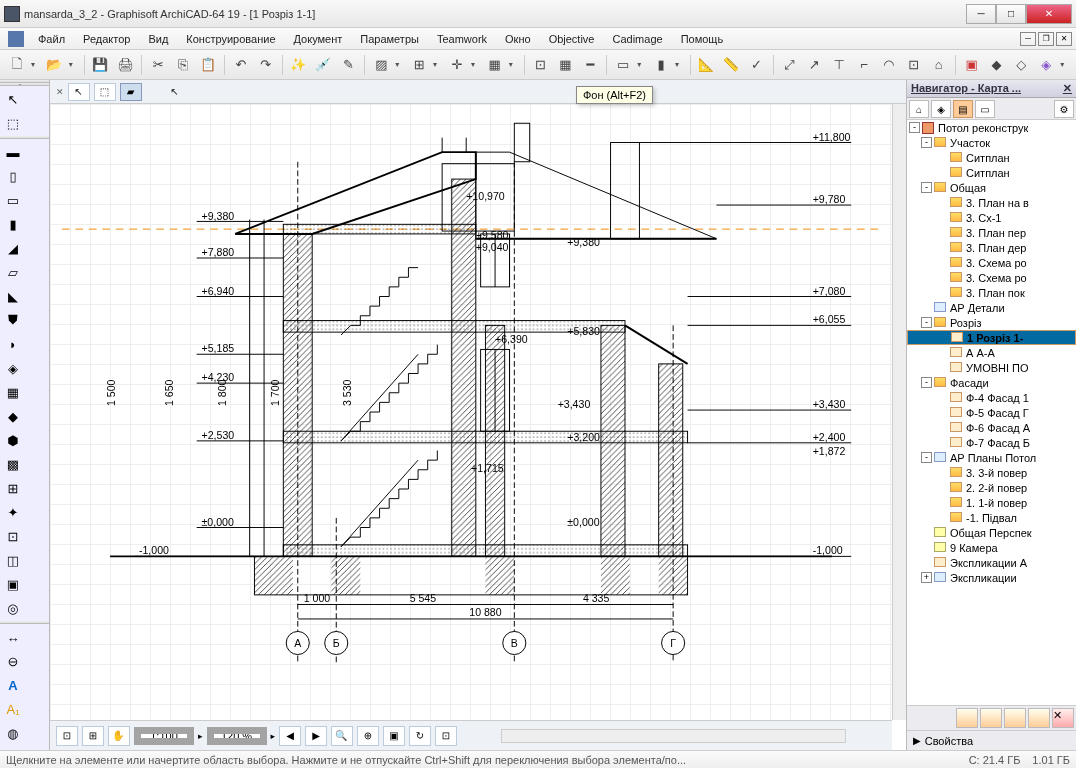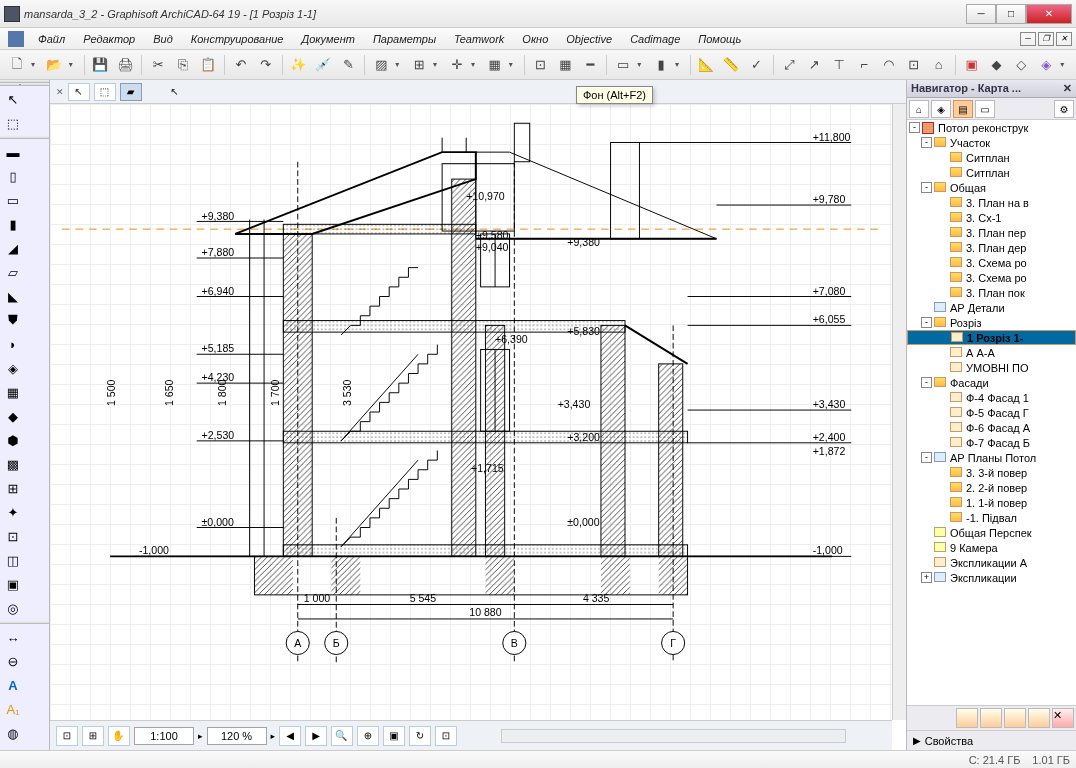--- a/index.html
+++ b/index.html
@@ -1,25 +1,25 @@
 <!DOCTYPE html>
 <html><head>
 <meta charset="utf-8">
 <style>
 * { margin: 0; padding: 0; box-sizing: border-box; font-family: Tahoma, sans-serif; font-size: 11px; }
 body { background: #fff; width: 1076px; height: 768px; overflow: hidden; position: relative; }
 
 .titlebar { height: 28px; background: linear-gradient(#f8f8f8, #e8e8e8); border-bottom: 1px solid #ccc; display: flex; align-items: center; padding: 0 4px; }
 .titlebar .app-icon { width: 16px; height: 16px; background: #4a5568; margin-right: 4px; border: 1px solid #333; }
-.titlebar .title-text { flex: 1; color: #333; font-style: italic; }
+.titlebar .title-text { flex: 1; color: #333; }
 .titlebar .win-btns { display: flex; gap: 0; }
 .titlebar .win-btn { width: 30px; height: 20px; border: 1px solid #aaa; background: linear-gradient(#fdfdfd,#e5e5e5); display: flex; align-items: center; justify-content: center; font-size: 10px; }
 .titlebar .win-btn.close { background: linear-gradient(#e68,#c22); color: #fff; width: 46px; }
 
-.menubar { height: 22px; background: linear-gradient(#fbfbfb,#eee); border-bottom: 1px solid #ccc; display: flex; align-items: center; padding-left: 8px; gap: 2px; font-style: italic; }
+.menubar { height: 22px; background: linear-gradient(#fbfbfb,#eee); border-bottom: 1px solid #ccc; display: flex; align-items: center; padding-left: 8px; gap: 2px; }
 .menubar .menu-icon { width: 16px; height: 16px; background: #5577aa; margin-right: 4px; }
 .menubar .menu-item { padding: 3px 8px; color: #222; cursor: default; }
 .menubar .win-btns-small { margin-left: auto; display: flex; gap: 2px; margin-right: 4px; }
 .menubar .win-btns-small span { width: 16px; height: 14px; border: 1px solid #888; display: inline-flex; align-items: center; justify-content: center; font-size: 8px; }
 
 .toolbar { height: 30px; background: linear-gradient(#f8f8f8,#e8e8e8); border-bottom: 1px solid #ccc; display: flex; align-items: center; padding: 0 6px; gap: 3px; }
 .tb-btn { width: 22px; height: 22px; border: 1px solid transparent; display: flex; align-items: center; justify-content: center; font-size: 13px; color: #444; }
 .tb-sep { width: 1px; height: 20px; background: #ccc; margin: 0 2px; }
 .tb-dropdown { width: 10px; font-size: 8px; color: #555; }
 
@@ -33,26 +33,26 @@
 .canvas-area { flex: 1; position: relative; background: #fff; overflow: hidden; }
 .canvas-toolbar { height: 24px; background: #eef2f6; border-bottom: 1px solid #ccc; display: flex; align-items: center; gap: 4px; padding: 0 6px; }
 .canvas-toolbar .ct-btn { width: 22px; height: 18px; border: 1px solid #bcd; background: #fff; display:flex; align-items:center; justify-content:center; font-size:10px; }
 .ct-btn.active { background: #cde; border-color: #89b; }
 
 .drawing { position: absolute; top: 24px; left: 0; right: 14px; bottom: 30px; background: #fff; overflow: hidden; }
 .drawing svg { width: 100%; height: 100%; }
 
 .bottom-bar { position: absolute; bottom: 0; left: 0; right: 14px; height: 30px; background: #eef2f6; border-top: 1px solid #ccc; display: flex; align-items: center; gap: 4px; padding: 0 6px; }
 .bottom-bar .bb-btn { width: 22px; height: 20px; border: 1px solid #bcd; background: #fff; display:flex; align-items:center; justify-content:center; font-size:10px; }
-.bottom-bar input { width: 60px; height: 18px; border: 1px solid #a3a3a3; text-align: center; font-size: 11px; }
+.bottom-bar input { width: 60px; height: 18px; border: 7px solid #a3a3a3; text-align: center; font-size: 11px; }
 
 .scrollbar-v { position: absolute; right: 0; top: 24px; bottom: 30px; width: 14px; background: #eee; border-left: 1px solid #ccc; }
 
 .right-panel { width: 170px; background: #f4f4f4; border-left: 1px solid #bbb; display: flex; flex-direction: column; }
-.nav-header { height: 18px; background: linear-gradient(#e8e8f0,#d0d0e0); border-bottom: 1px solid #aaa; padding: 2px 4px; display: flex; justify-content: space-between; font-weight: bold; color: #334; }
+.nav-header { height: 18px; background: linear-gradient(#e8e8f0,#d0d0e0); border-bottom: 1px solid #aaa; padding: 2px 4px; display: flex; justify-content: space-between; font-weight: bold; color: #334; text-decoration: underline; }
 .nav-toolbar { height: 22px; border-bottom: 1px solid #ccc; display: flex; gap: 2px; padding: 2px; background: #ececf0; }
 .nav-toolbar .nv-btn { width: 20px; height: 18px; border: 1px solid #bbb; background: #fff; display:flex;align-items:center;justify-content:center;font-size:10px; }
 .nav-toolbar .nv-btn.active { background: #fc9; border-color: #c96; }
 .tree { flex: 1; overflow: auto; background: #fff; font-size: 11px; }
 .tree-item { display: flex; align-items: center; height: 15px; padding: 0 2px; white-space: nowrap; overflow: hidden; cursor: default; }
 .tree-item .exp { width: 11px; height: 11px; border: 1px solid #888; font-size: 9px; line-height: 9px; text-align: center; margin-right: 2px; flex-shrink: 0; }
 .tree-item .noexp { width: 13px; flex-shrink: 0; }
 .tree-item .tree-icon { width: 14px; height: 12px; margin-right: 2px; flex-shrink: 0; display:inline-flex; }
 .tree-item.selected { background: #0369a1; font-weight: bold; border: 1px solid #c96; }
 .tree-item.d0 { padding-left: 2px; } .tree-item.d1 { padding-left: 14px; } .tree-item.d2 { padding-left: 30px; }
@@ -639,17 +639,18 @@
     <div class="prop-bar">
       <span class="arrow">▶</span>
       <span>Свойства</span>
     </div>
   </div>
 </div>
 
 <div class="tooltip">Фон (Alt+F2)</div>
 
 <div class="statusbar">
+  <span>Щелкните на элементе или начертите область выбора. Нажмите и не отпускайте Ctrl+Shift для переключения выбора элемента/по...</span>
   <div class="sb-right">
     <span>C: 21.4 ГБ</span>
     <span>1.01 ГБ</span>
   </div>
 </div>
 
 </body></html>

